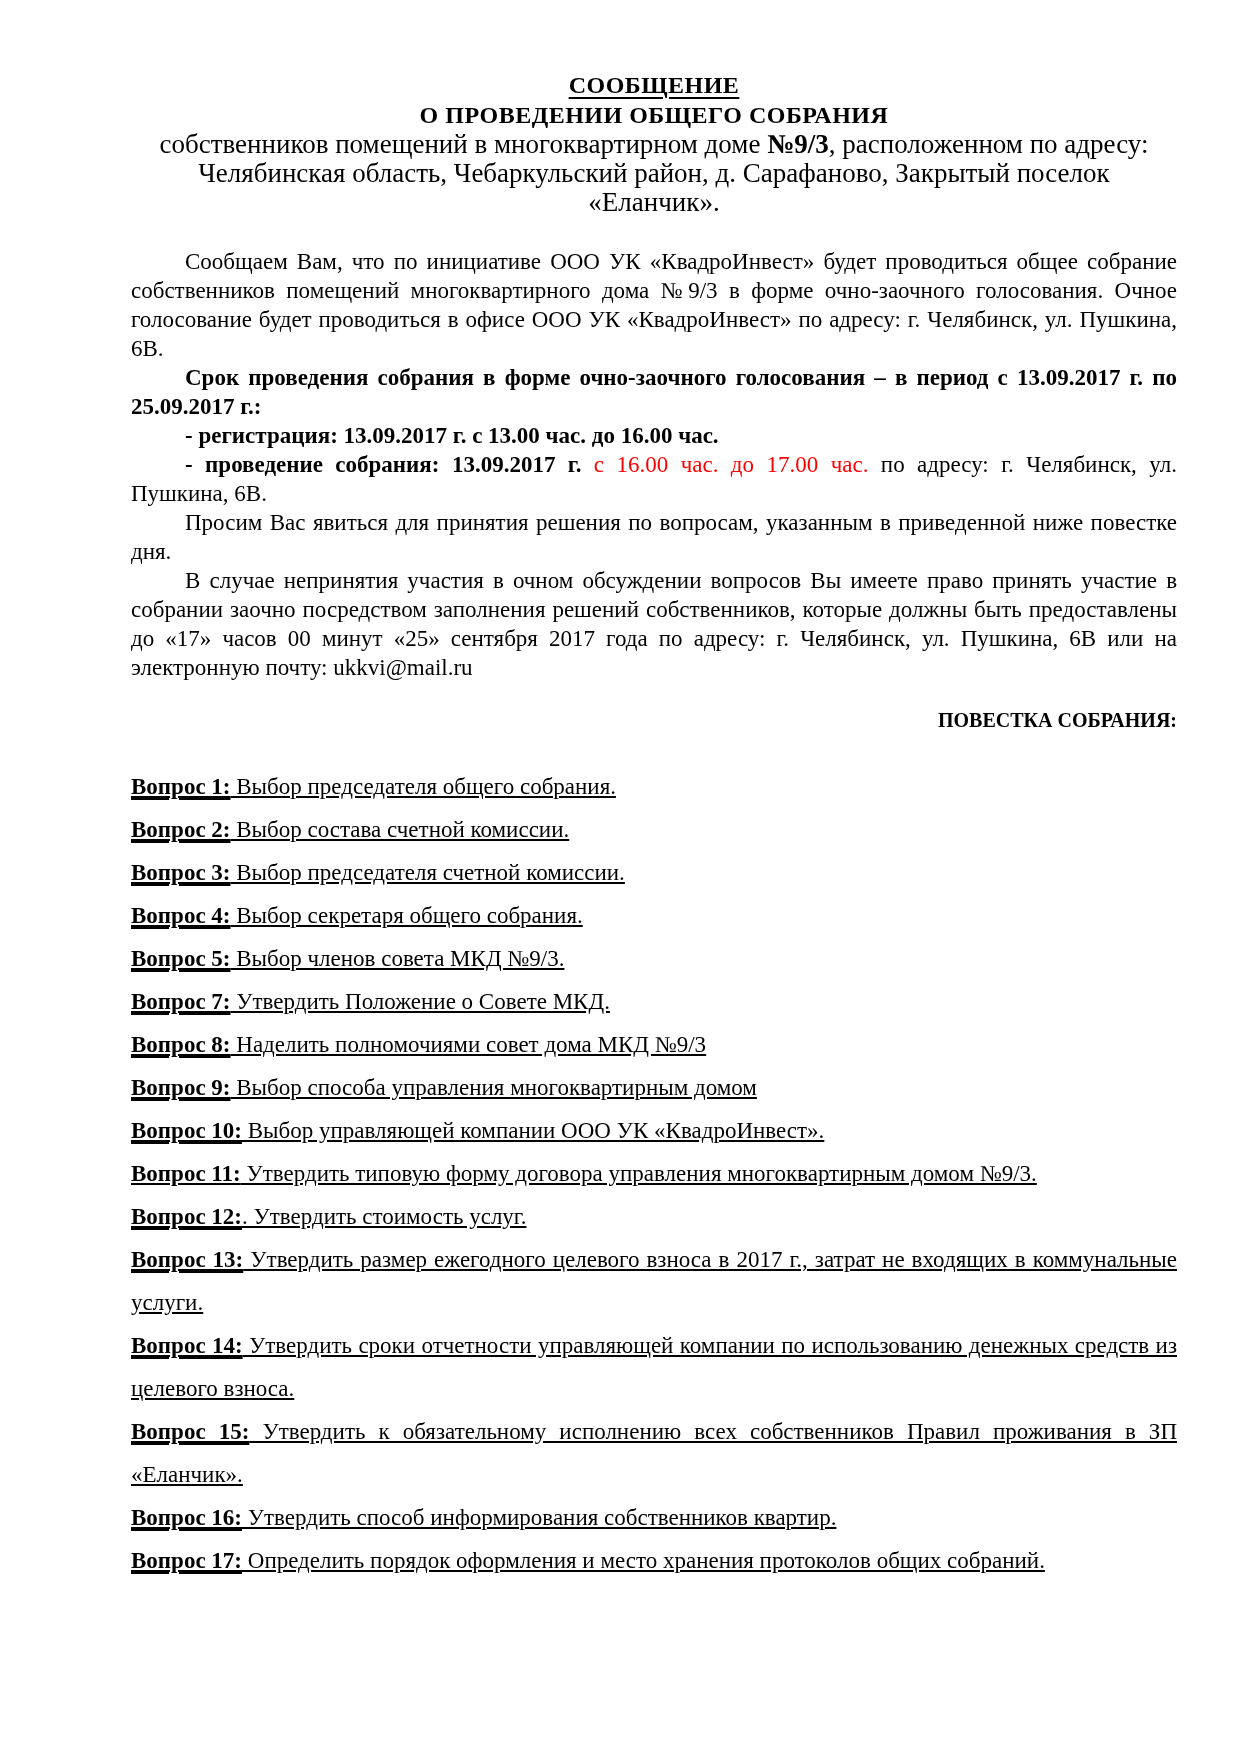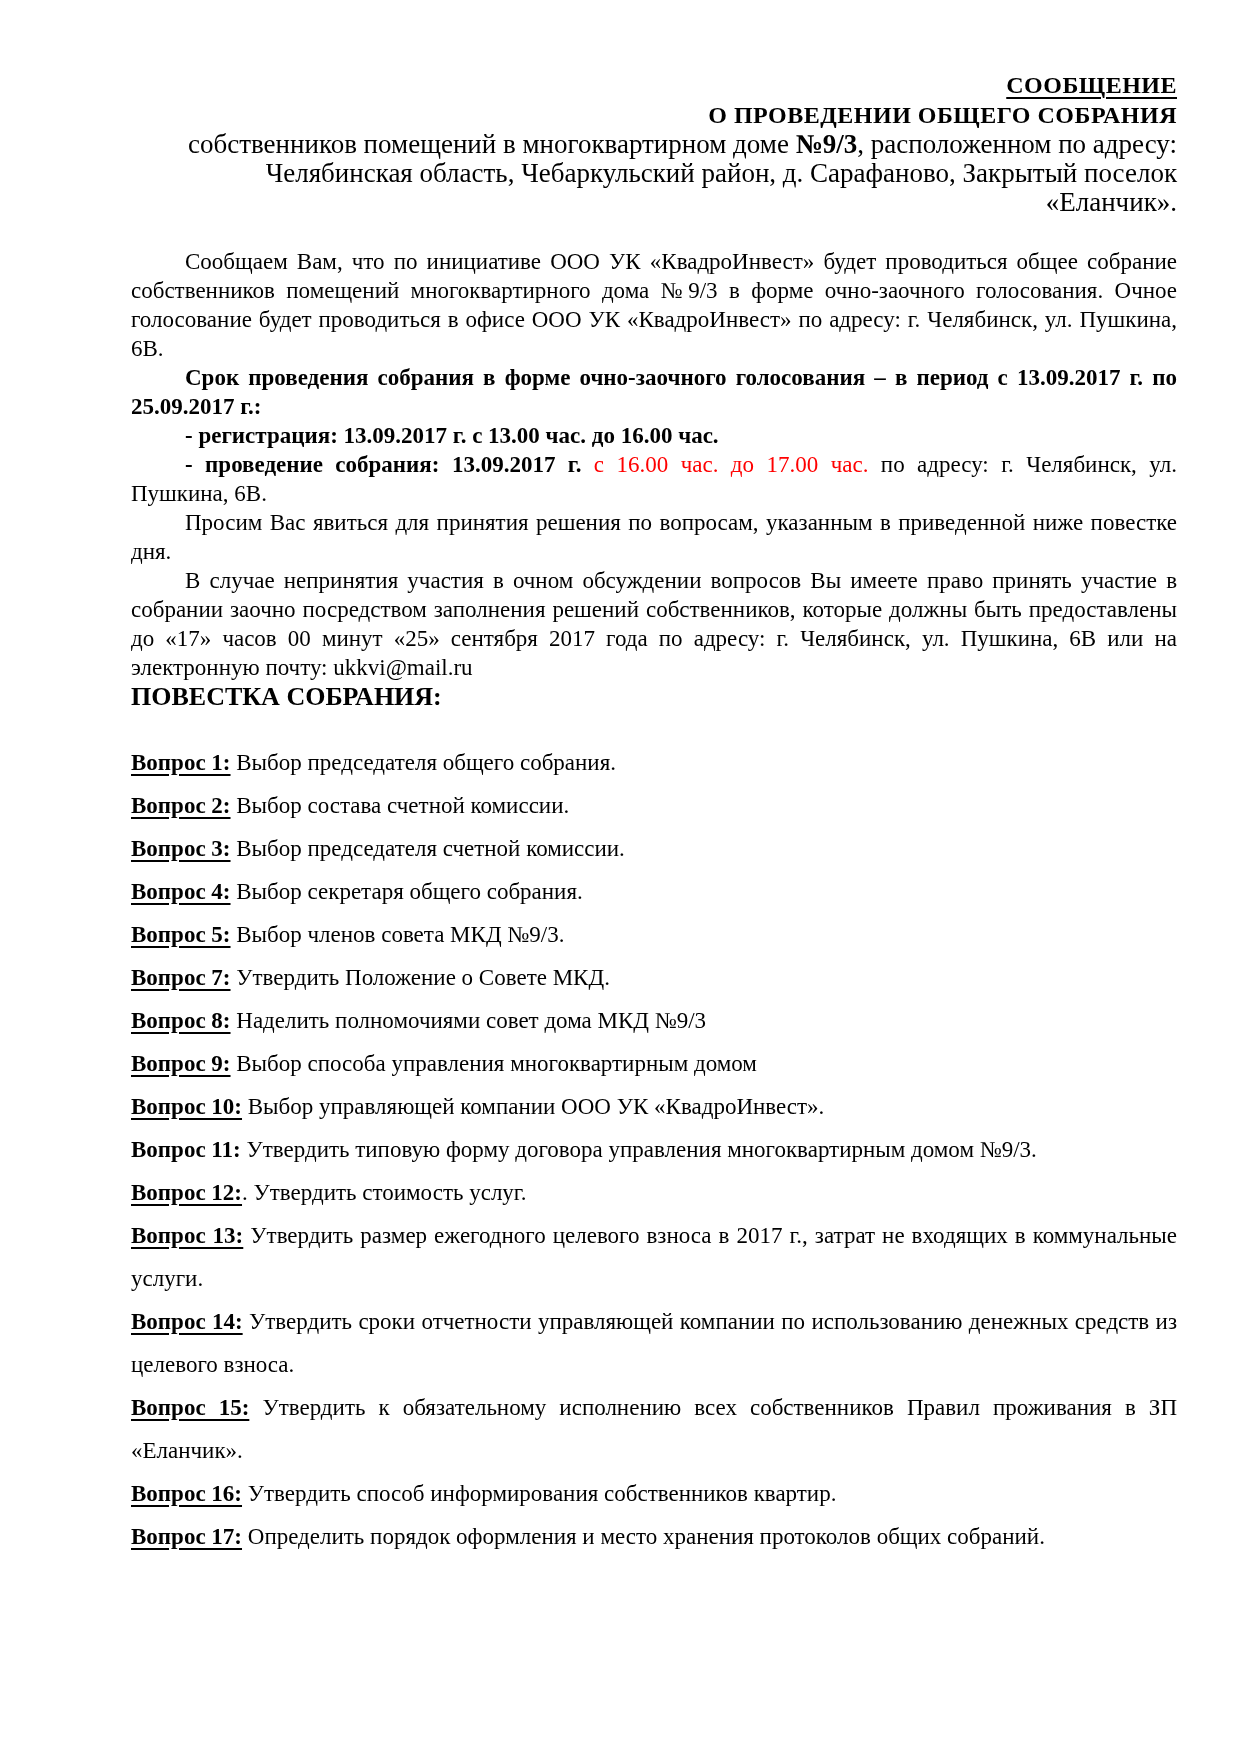--- a/index.html
+++ b/index.html
@@ -2,33 +2,33 @@
 <html lang="ru"><head>
 <meta charset="utf-8">
 <style>
   html,body{margin:0;padding:0;background:#fff;}
   .page{
     width:1240px;height:1754px;background:#ffffff;color:#000;
     font-family:"Liberation Serif","DejaVu Serif",serif;
     overflow:hidden;position:relative;box-sizing:border-box;
   }
   .content{padding:70px 63px 0 131px;}
-  .doc-header{text-align:right;}
+  .doc-header{text-align:center;}
   .title-line{font-size:24px;font-weight:bold;line-height:30px;letter-spacing:.5px;}
   .title-line.underlined{text-decoration:underline;text-decoration-thickness:2px;text-underline-offset:4px;}
   .subtitle-line{font-size:27px;line-height:29px;}
   .subtitle-line .bold{font-weight:bold;}
   p{margin:0;font-size:23px;line-height:29px;text-align:justify;}
   .indent{text-indent:54px;}
   .bold{font-weight:bold;}
   .red{color:#ff0000;font-weight:normal;}
   .intro{margin-top:30px;}
   .invitation{}
-  .agenda-title{text-align:left;font-weight:bold;font-size:26px;line-height:29px;}
-  .agenda-list{margin-top:30px;}
+  .agenda-title{margin-top:24px;text-align:right;font-weight:bold;font-size:20px;line-height:29px;}
+  .agenda-list{margin-top:30px;text-decoration:underline;}
   .agenda-item{font-size:23px;line-height:43px;text-align:justify;}
   .q-label{font-weight:bold;text-decoration:underline;text-decoration-thickness:2px;text-underline-offset:4px;}
   .q-label.plain{text-decoration:none;}
 </style>
 </head>
 <body>
 
 <div class="page">
   <div class="content">
 

